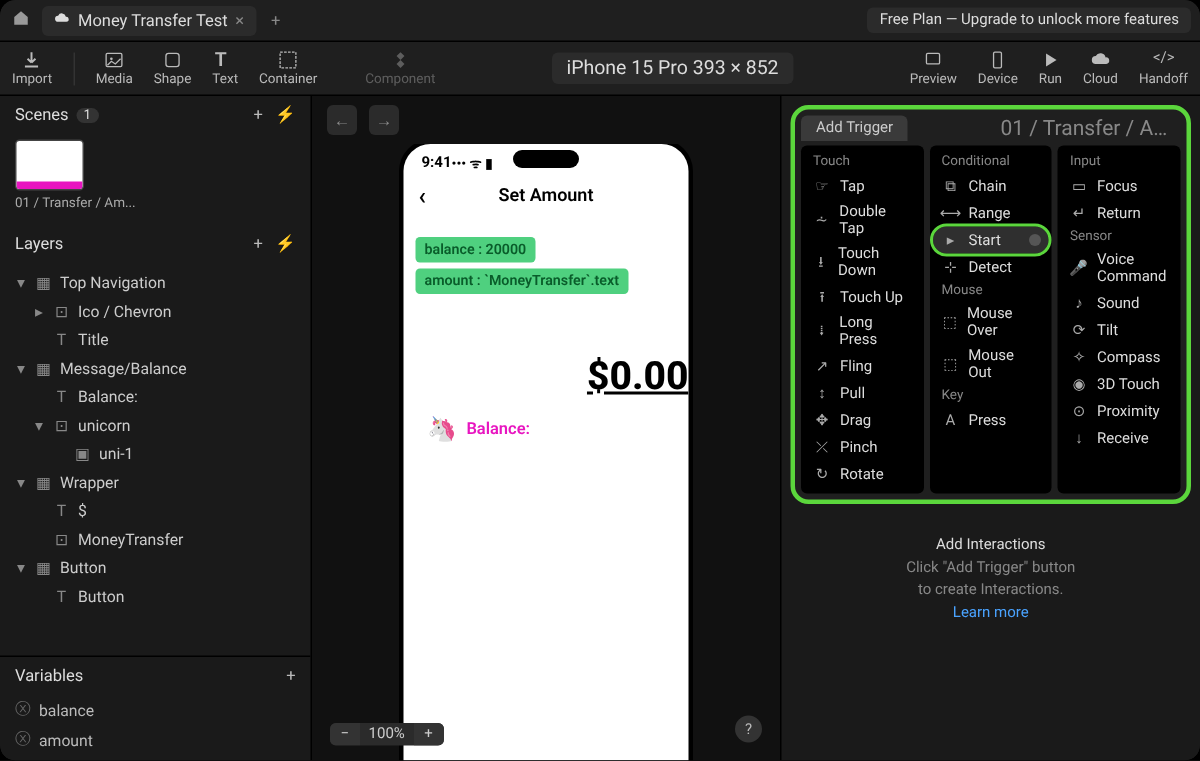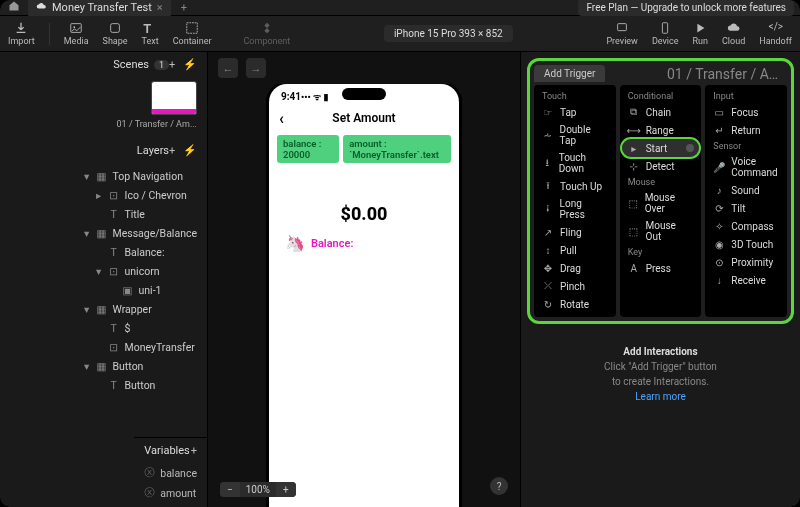--- a/index.html
+++ b/index.html
@@ -1,40 +1,40 @@
 <!DOCTYPE html>
 <html><head>
 <meta charset="utf-8">
 <style>
   * { box-sizing: border-box; margin: 0; padding: 0; font-family: -apple-system, BlinkMacSystemFont, "Segoe UI", Roboto, sans-serif; }
   body { background: #000; color: #ccc; font-size: 11px; width: 800px; height: 507px; overflow: hidden; border-radius: 10px; }
   .app { display: flex; flex-direction: column; height: 100%; background: #1a1a1a; border-radius: 10px; overflow: hidden; }
 
   
-  .titlebar { display: flex; align-items: center; height: 16px; background: #1f1f1f; border-bottom: 1px solid #000; padding: 0 6px; gap: 6px; }
+  .titlebar { display: flex; align-items: center; height: 28px; background: #1f1f1f; border-bottom: 1px solid #000; padding: 0 6px; gap: 6px; }
   .titlebar .home { width: 16px; text-align: center; color: #999; }
   .tab { display: flex; align-items: center; gap: 5px; background: #2b2b2b; padding: 3px 8px; border-radius: 4px; color: #ddd; }
   .tab .close { color: #888; }
   .plus-tab { color: #888; padding: 0 4px; }
   .spacer { flex: 1; }
   .upgrade { background: #2b2b2b; padding: 3px 8px; border-radius: 4px; font-size: 10px; color: #ddd; }
 
   
   .toolbar { display: flex; align-items: center; height: 36px; background: #1f1f1f; border-bottom: 1px solid #000; padding: 0 8px; gap: 14px; }
   .tool { display: flex; flex-direction: column; align-items: center; gap: 1px; color: #bbb; font-size: 9px; }
   .tool svg, .tool .glyph { width: 14px; height: 14px; display: block; }
   .tool.disabled { opacity: 0.4; margin-left: 18px; }
-  .device-pill { background: #2b2b2b; padding: 3px 10px; border-radius: 4px; font-size: 10px; color: #ddd; }
+  .device-pill { background: #2b2b2b; padding: 3px 10px; border-radius: 4px; font-size: 13px; color: #ddd; }
   .toolbar .rtools { display: flex; gap: 14px; }
 
   
   .main { display: flex; flex: 1; min-height: 0; }
 
   
-  .left { width: 208px; background: #1a1a1a; border-right: 1px solid #000; display: flex; flex-direction: column; overflow: hidden; align-items: flex-end; }
+  .left { width: 208px; background: #1a1a1a; border-right: 1px solid #000; display: flex; flex-direction: column; overflow: hidden; }
   .panel-head { display: flex; align-items: center; justify-content: space-between; padding: 6px 10px; color: #ddd; font-size: 11px; }
   .panel-head .title { display: flex; align-items: center; gap: 5px; }
   .count-badge { background: #333; border-radius: 6px; padding: 0 5px; font-size: 9px; }
   .panel-head .actions { display: flex; gap: 8px; color: #bbb; }
   .scene-thumb { width: 46px; height: 34px; border: 1px solid #444; border-radius: 3px; margin: 4px 10px 2px; background: #fff; position: relative; overflow: hidden; }
   .scene-thumb::after { content: ""; position: absolute; bottom: 0; left: 0; right: 0; height: 5px; background: #e815c0; }
   .scene-label { font-size: 9px; color: #aaa; margin: 2px 10px 8px; line-height: 1.2; }
 
   .layers { flex: 1; overflow: auto; padding: 4px 0; }
   .layer { display: flex; align-items: center; gap: 5px; padding: 3px 10px; color: #ccc; font-size: 10.5px; }
@@ -50,23 +50,23 @@
   .canvas-wrap { flex: 1; display: flex; flex-direction: column; background: #111; position: relative; }
   .canvas-bar { display: flex; align-items: center; padding: 6px 10px; gap: 8px; color: #888; }
   .nav-btn { width: 20px; height: 20px; border-radius: 4px; background: #2b2b2b; display: flex; align-items: center; justify-content: center; font-size: 11px; }
   .canvas { flex: 1; position: relative; overflow: hidden; }
   .phone { position: absolute; left: 50%; top: 0; transform: translateX(-50%); width: 190px; background: #fff; border-radius: 18px 18px 0 0; box-shadow: 0 0 0 3px #000; height: 440px; overflow: hidden; }
   .statusbar { display: flex; justify-content: flex-start; align-items: center; padding: 6px 12px 2px; font-size: 10px; font-weight: 700; color: #000; }
   .notch { position: absolute; top: 4px; left: 50%; transform: translateX(-50%); width: 44px; height: 12px; background: #000; border-radius: 8px; }
   .phone-nav { display: flex; align-items: center; justify-content: center; position: relative; padding: 6px 0; }
   .phone-nav .back { position: absolute; left: 10px; font-size: 16px; font-weight: 600; color: #000; }
   .phone-nav .ptitle { font-size: 12px; font-weight: 600; color: #000; }
-  .chips { padding: 4px 8px; display: flex; flex-direction: row; gap: 4px; align-items: flex-start; }
+  .chips { padding: 4px 8px; display: flex; flex-direction: column; gap: 4px; align-items: flex-start; margin-top: 11px; }
   .chip { background: #4fd07f; color: #0a3; color: #095c2a; font-size: 9.5px; padding: 3px 6px; border-radius: 3px; font-weight: 600; }
-  .amount { text-align: center; font-size: 18px; font-weight: 800; color: #000; margin-top: 36px; }
+  .amount { text-align: right; font-size: 26px; font-weight: 800; color: #000; margin-top: 36px; text-decoration: underline; }
   .balance-row { display: flex; align-items: center; gap: 6px; padding: 10px 16px; }
   .balance-row .emoji { font-size: 16px; }
   .balance-row .lbl { color: #e815c0; font-size: 11px; font-weight: 600; }
 
   .zoom { position: absolute; left: 12px; bottom: 10px; display: flex; align-items: center; gap: 0; background: #2b2b2b; border-radius: 4px; overflow: hidden; }
   .zoom span { padding: 2px 6px; font-size: 10px; color: #ccc; }
   .zoom .zbtn { padding: 2px 7px; background: #333; cursor: pointer; }
   .help { position: absolute; right: 12px; bottom: 12px; width: 18px; height: 18px; border-radius: 50%; background: #333; color: #bbb; display: flex; align-items: center; justify-content: center; font-size: 10px; }
 
   
@@ -448,21 +448,21 @@
                 <span>Proximity</span>
               </div>
             <div class="titem">
                 <span class="tico">↓</span>
                 <span>Receive</span>
               </div>
           </div>
         </div>
       </div>
       <div class="right-hint">
-        <div style="color:#ddd;font-weight:700">Add Interactions</div>
+        <div style="color:#ddd;font-weight:400">Add Interactions</div>
         <div>Click "Add Trigger" button</div>
         <div>to create Interactions.</div>
         <a href="#">Learn more</a>
       </div>
     </div>
 
   </div>
 </div>
 
 </body></html>

